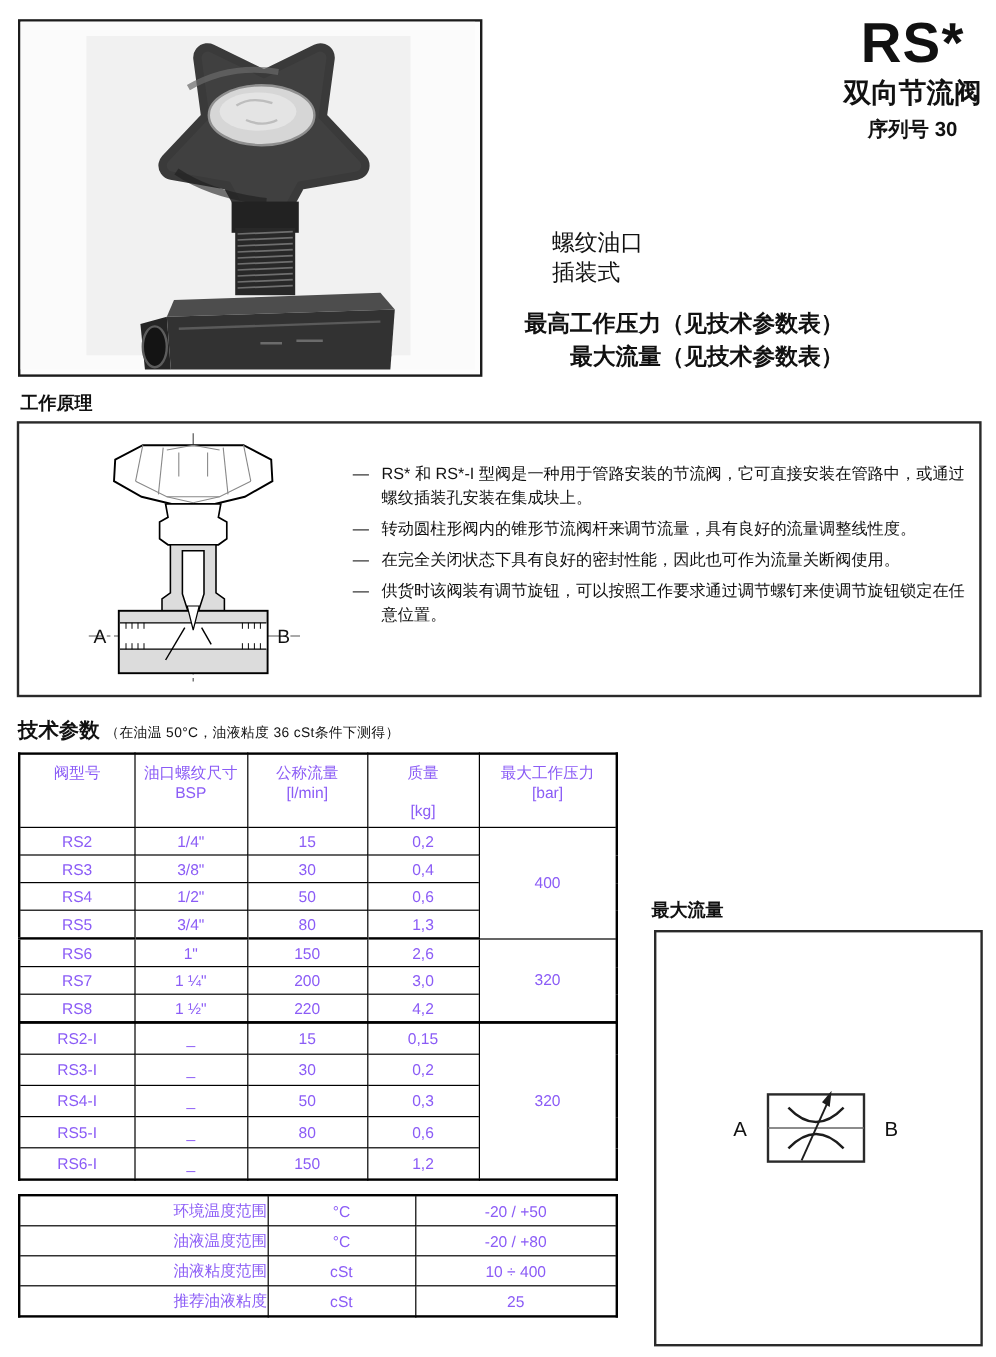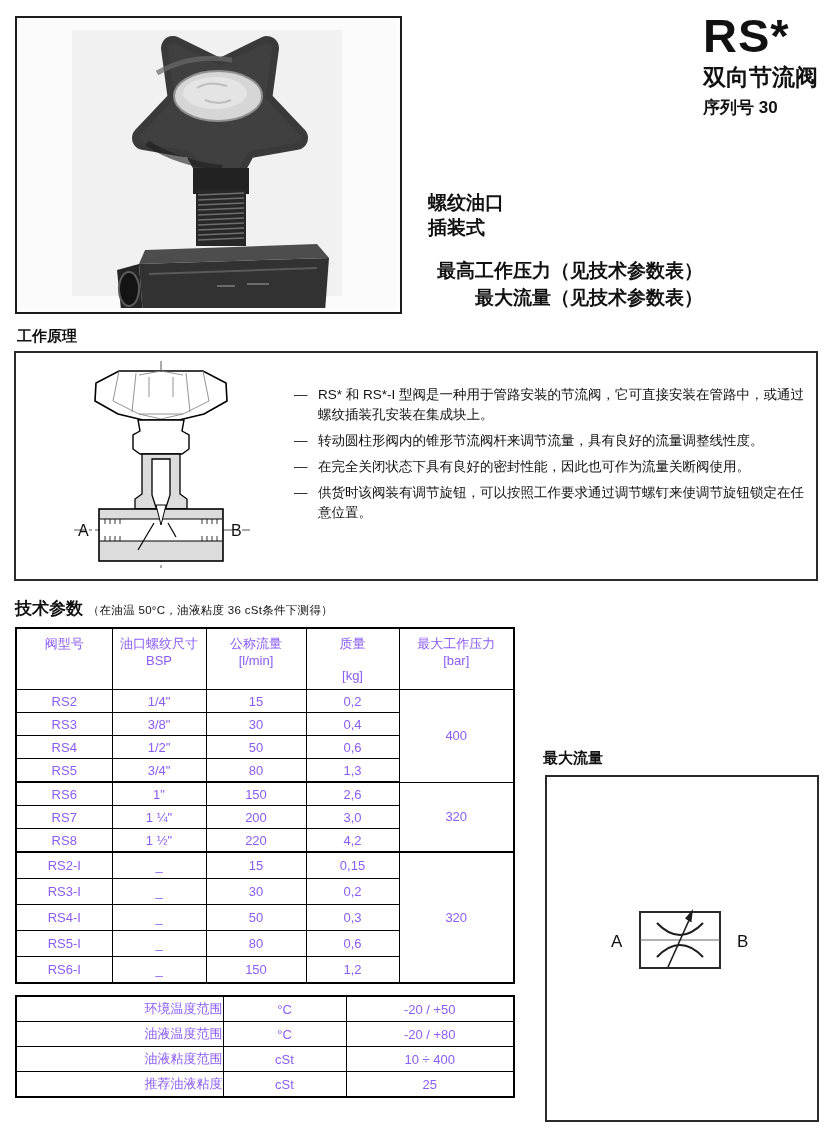--- a/index.html
+++ b/index.html
@@ -10,27 +10,27 @@
     overflow:hidden;
   }
 
   
   .photo-box {
     position:absolute; left:15px; top:16px; width:383px; height:294px;
     border:2px solid #1c1c1c; background:#fdfdfd;
   }
 
   
-  .title-block { position:absolute; right:12px; top:12px; text-align:left; }
+  .title-block { position:absolute; right:12px; top:12px; text-align:center; }
   .product-code { font-size:47px; font-weight:bold; line-height:1.0; letter-spacing:1px; }
   .product-name { font-size:23px; font-weight:bold; line-height:1.2; margin-top:5px; }
   .series-number { font-size:17px; font-weight:bold; margin-top:4px; }
 
   
-  .features { position:absolute; left:428px; top:190px; font-size:19px; font-weight:bold; line-height:25px; }
+  .features { position:absolute; left:460px; top:190px; font-size:19px; font-weight:normal; line-height:25px; }
   .limits   { position:absolute; left:437px; top:257px; font-size:19px; font-weight:bold; line-height:27px;text-align:right; }
 
   
   .sec-heading { font-size:15px; font-weight:bold; }
   .wp-heading  { position:absolute; left:17px; top:327px; }
   .tech-heading{ position:absolute; left:15px; top:597px; font-size:17px; font-weight:bold; }
   .tech-heading .sub { font-size:11.5px; font-weight:normal; letter-spacing:.3px; }
   .hs-heading  { position:absolute; left:543px; top:749px; }
 
   

